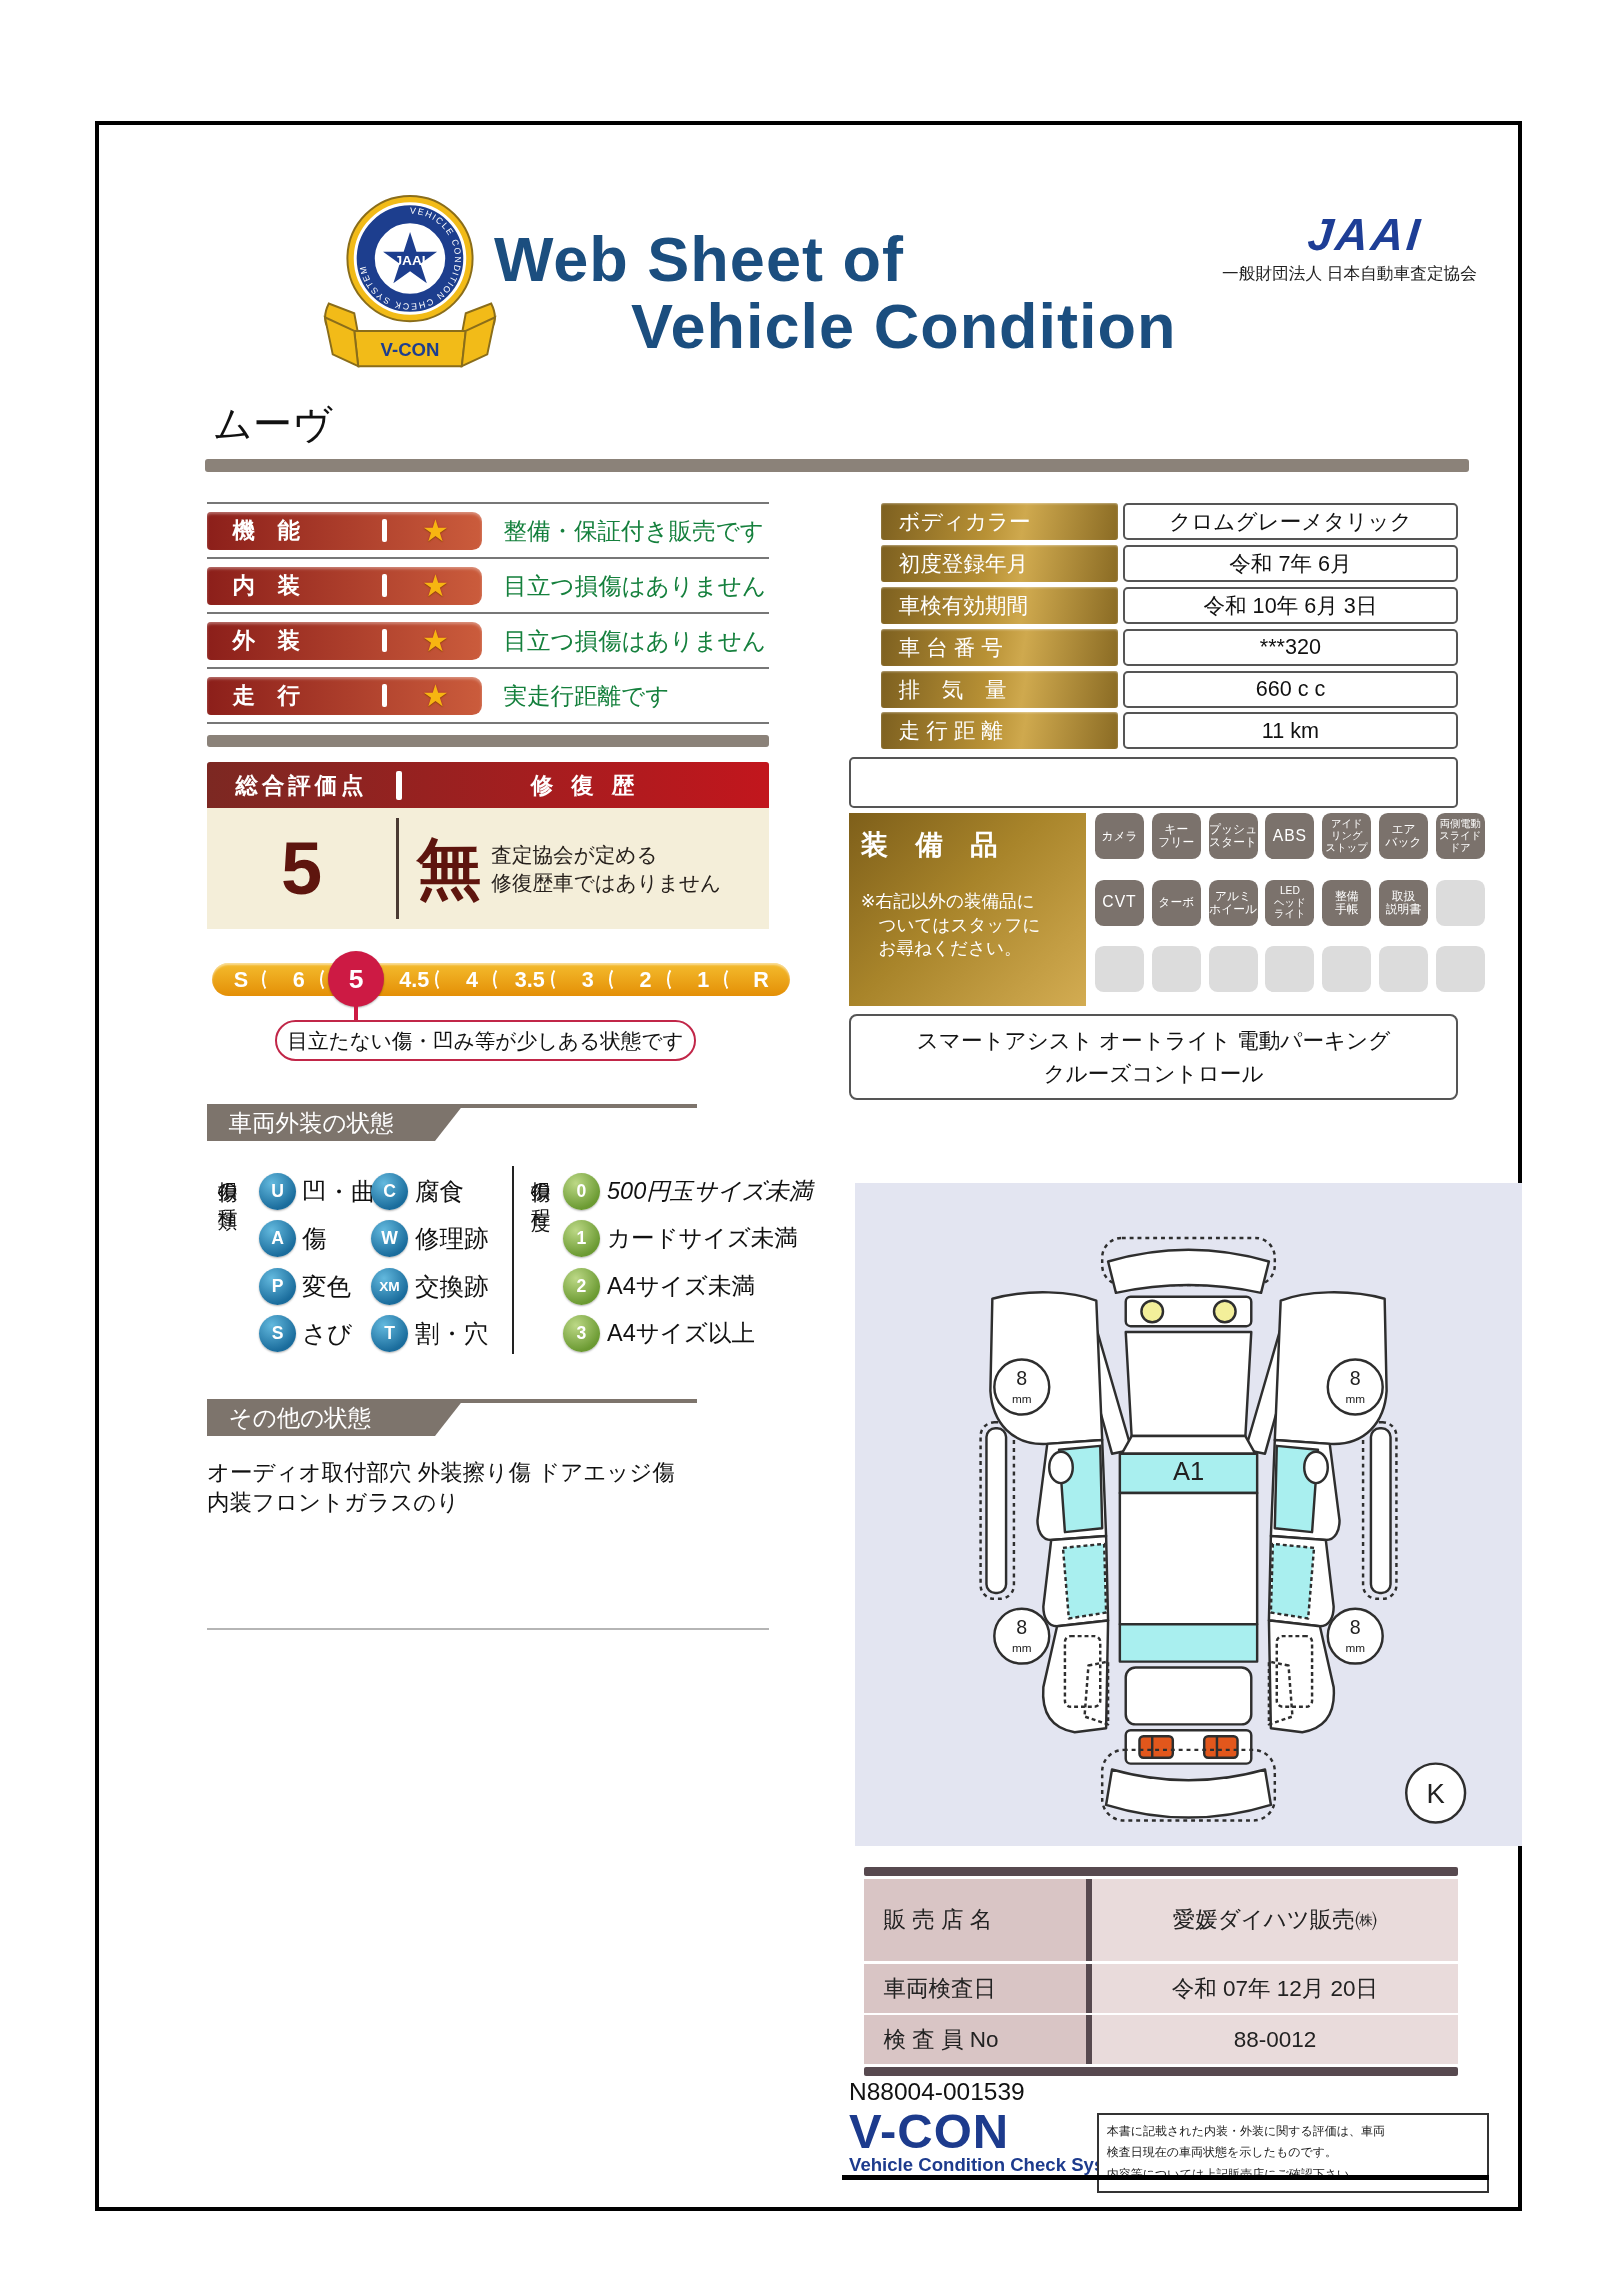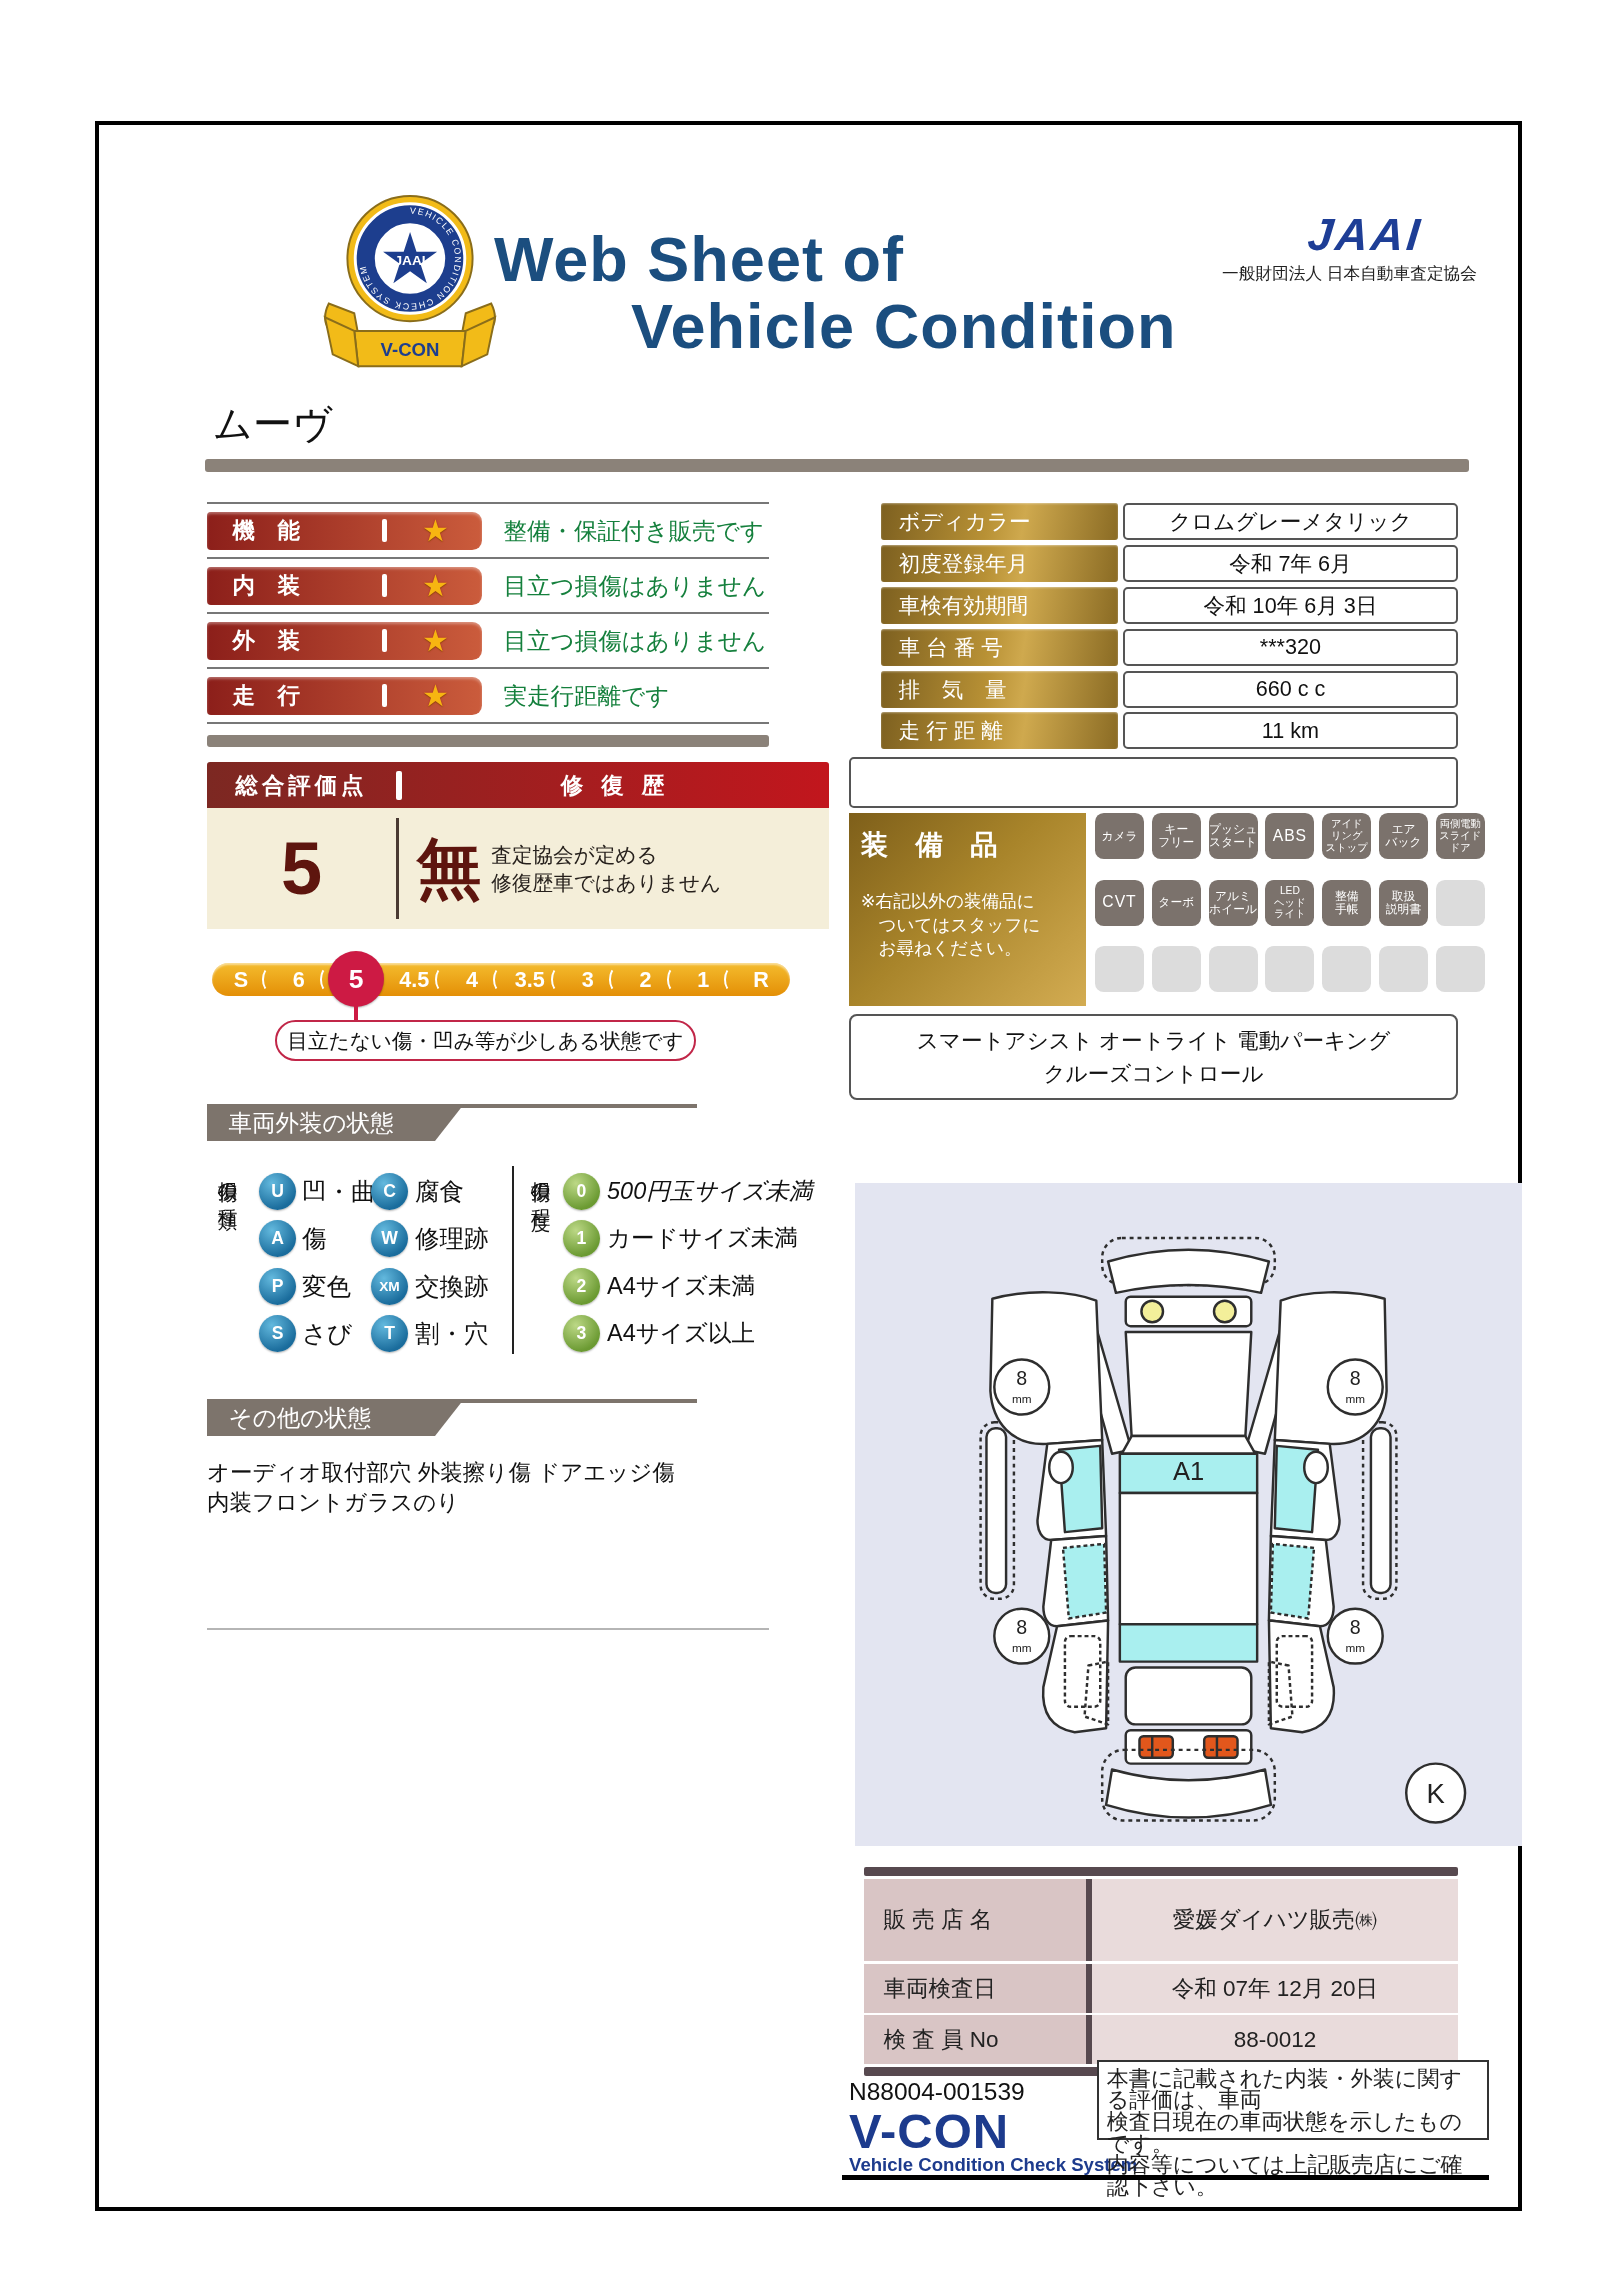--- a/index.html
+++ b/index.html
@@ -23,21 +23,21 @@
   .rbar { width:275px; height:38px; border-radius:3.9px 9.8px 9.8px 3.9px; background:linear-gradient(to right,#8c1f1a,#cb5c3c);
           display:flex; align-items:center; padding:0 33px 0 25.5px; box-shadow:inset 0 2px 2.9px rgba(255,255,255,.35); }
   .rbar .lbl { color:#fff; font-size:22.5px; font-weight:bold; }
   .rbar .pipe { margin-left:auto; width:4.9px; height:23.5px; background:#fff; border-radius:2px; }
   .rbar .star { margin-left:35px; font-size:30px; color:#f7b511; text-shadow:0 0 2px #a9242b,0 1px 1px #8a5a00; }
   .rcomment { margin-left:21.6px; font-size:23.5px; color:#15803d; }
 
   .thickbar2 { position:absolute; left:108px; top:610px; width:562px; height:11.8px; background:#8b8279; border-radius:2.9px; }
 
   
-  .overall { position:absolute; left:108px; top:637px; width:622px; }
+  .overall { position:absolute; left:108px; top:637px; width:562px; }
   .oheader { height:46px; display:flex; align-items:center; background:linear-gradient(to right,#7c2822,#c2161d); border-radius:2.9px 2.9px 0 0; }
   .oheader .left { width:189px; text-align:center; color:#fff; font-size:22.5px; font-weight:bold; letter-spacing:3.9px; }
   .oheader .pipe { width:5.9px; height:29px; background:#fff; border-radius:2px; }
   .oheader .right { flex:1; text-align:center; color:#fff; font-size:22.5px; font-weight:bold; letter-spacing:5.9px; }
   .obody { height:121px; background:#f4eed9; display:flex; align-items:stretch; }
   .obody .score-cell { width:189px; display:flex; align-items:center; justify-content:center; font-size:74px; color:#5e150e; font-weight:bold; }
   .obody .vdiv { width:2.9px; background:#4a3a32; margin:9.8px 0; }
   .obody .repair-wrap { flex:1; display:flex; align-items:center; padding-left:17.6px; }
   .obody .repair { font-size:65px; font-weight:bold; color:#5e150e; }
   .obody .rnotes { margin-left:9.8px; font-size:20.6px; line-height:27.4px; color:#26201c; }
@@ -105,22 +105,22 @@
   .dealer .bar { height:8.8px; background:#57494f; border-radius:2px; }
   .dealer-row { display:flex; margin:2.9px 0; }
   .dealer-label { width:222px; background:#d9c5c5; display:flex; align-items:center; padding-left:19.6px; font-size:22.5px; color:#222; white-space:pre; }
   .dealer-vdiv { width:5.9px; background:#57494f; }
   .dealer-value { flex:1; background:#e9dbdb; display:flex; align-items:center; justify-content:center; font-size:22.5px; color:#222; }
 
   
   .serial { position:absolute; left:750px; top:1953px; font-size:24.5px; color:#111; }
   .vcon { position:absolute; left:750px; top:1978px; font-size:49px; font-weight:800; color:#1d3b8d; letter-spacing:1px; }
   .vcon-sub { position:absolute; left:750px; top:2029px; font-size:18.6px; font-weight:bold; color:#1d3b8d; }
-  .disclaimer { position:absolute; left:998px; top:1935px; width:392px; height:80px; border:2px solid #333; background:#fff;
-                padding:5.9px 7.8px; font-size:22px; line-height:21.6px; color:#222; }
+  .disclaimer { position:absolute; left:998px; top:1988px; width:392px; height:80px; border:2px solid #333; background:#fff;
+                padding:5.9px 7.8px; font-size:12px; line-height:21.6px; color:#222; }
   .footer-line { position:absolute; left:743px; top:2050px; width:647px; height:4.9px; background:#000; }
 
   svg text { font-family:"Liberation Sans","DejaVu Sans",sans-serif; }
 </style>
 </head>
 <body>
 
 <div class="page">
   <div class="frame">
 

